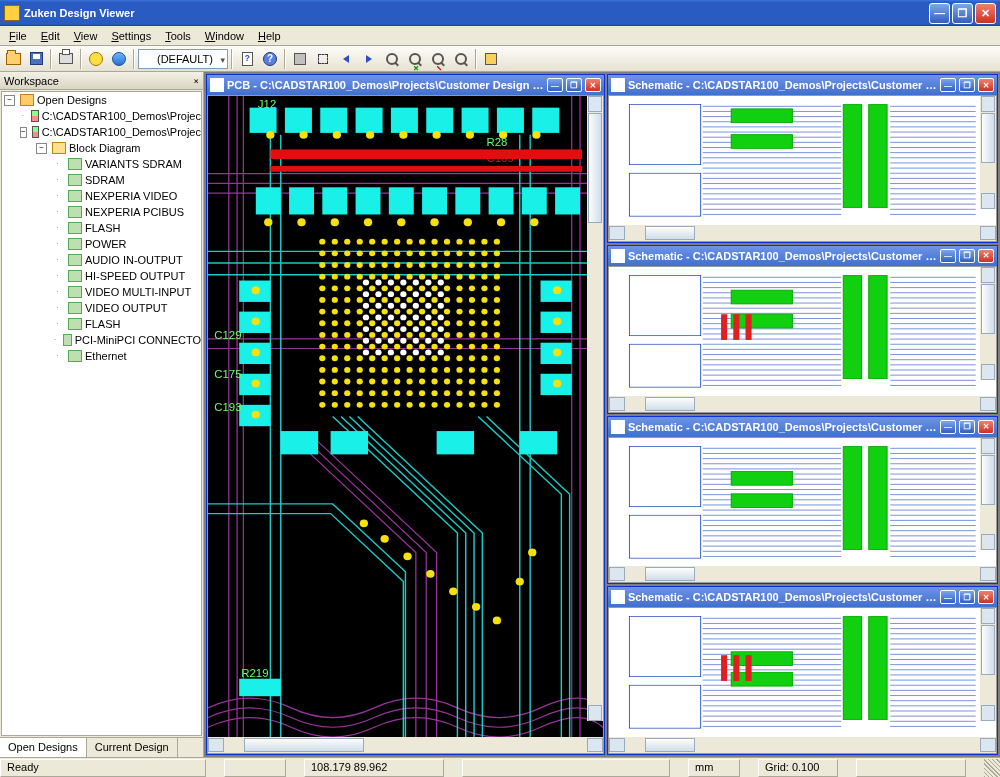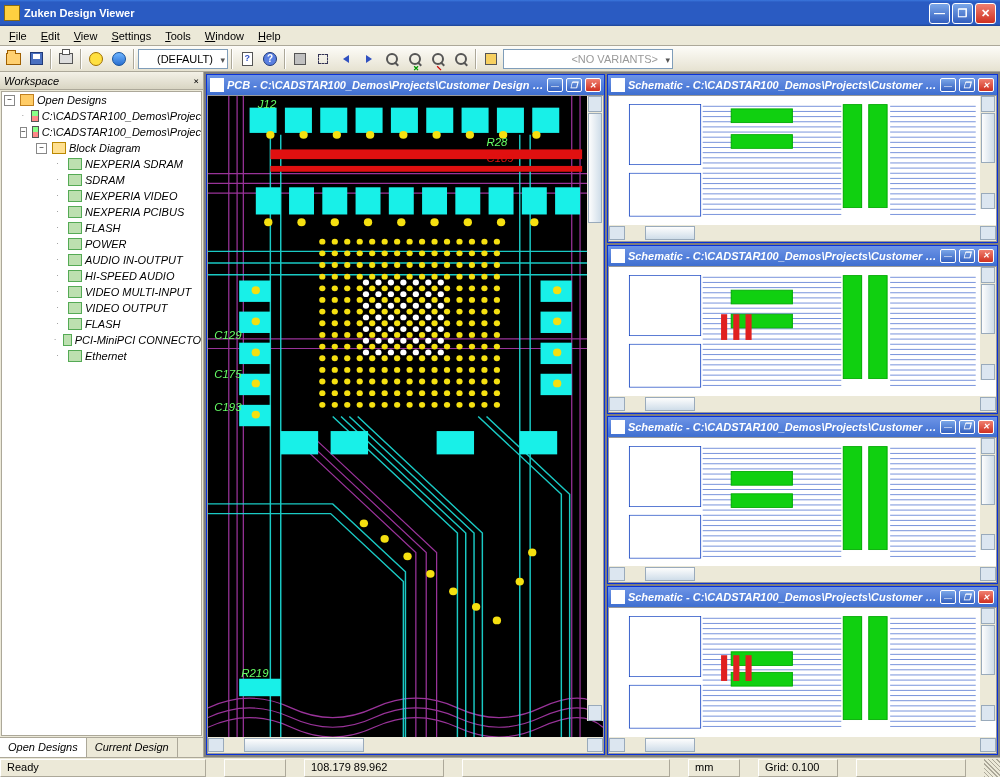--- a/index.html
+++ b/index.html
@@ -20,21 +20,21 @@
 
 
 .toolrow { height:26px; background:linear-gradient(to bottom,#fdfcf8,#e6e2d1); border-bottom:1px solid #aca899; display:flex; align-items:center; padding:0 2px; gap:1px; }
 .tbtn { width:22px; height:22px; display:flex; align-items:center; justify-content:center; border:1px solid transparent; }
 .sep { width:2px; height:20px; border-left:1px solid #aca899; border-right:1px solid #fff; margin:0 2px; }
 .combo { height:20px; border:1px solid #7f9db9; background:#fff; padding:1px 14px 1px 3px; position:relative; min-width:90px; line-height:16px;text-align:right; }
 .combo::after { content:"▾"; position:absolute; right:2px; top:2px; color:#4a6; font-size:9px; color:#555; }
 .combo.gray { color:#999; }
 
 
-.mainarea { flex:1; display:flex; min-height:0;font-style:italic; }
+.mainarea { flex:1; display:flex; min-height:0; }
 
 
 .workspace { width:204px; display:flex; flex-direction:column; border-right:1px solid #aca899; background:#ece9d8; }
 .ws-title { height:18px; background:linear-gradient(to bottom,#f3f1e7,#d9d5c3); border-bottom:1px solid #aca899; display:flex; align-items:center; padding:0 4px; }
 .ws-title .x { margin-left:auto; font-family:Marlett,monospace; font-size:9px; cursor:default; }
 .tree { flex:1; background:#fff; overflow:auto; border:1px solid #aca899; margin:1px; }
 .tree ul { list-style:none; padding-left:16px; }
 .tree > ul { padding-left:2px; }
 .tree li { white-space:nowrap; line-height:16px; display:flex; align-items:center; gap:3px; }
 .tree li::before { content:""; width:9px; height:9px; border:1px solid #888; display:inline-block; margin-right:2px; font-size:8px; line-height:7px; text-align:center; background:#fff; }
@@ -177,21 +177,20 @@
   <div class="tbtn">
       <div class="i-zoom i-minus"></div>
     </div>
   <div class="tbtn">
       <div class="i-zoom"></div>
     </div>
   <div class="sep"></div>
   <div class="tbtn">
       <div class="i-tool" style="background:#f7d060"></div>
     </div>
-  <div class="combo gray" style="min-width:170px">&lt;NO VARIANTS&gt;</div>
 </div>
 
 <div class="mainarea">
 
   <div class="workspace">
     <div class="ws-title">
       <span>Workspace</span>
       <span class="x">×</span>
     </div>
     <div class="tree">
@@ -210,21 +209,21 @@
               <span>C:\CADSTAR100_Demos\Projec</span>
             </li>
           <ul>
             <li class="exp">
                 <span class="ticon block"></span>
                 <span>Block Diagram</span>
               </li>
             <ul id="sheet-list">
                 <li class="leaf">
                   <span class="ticon page"></span>
-                  <span>NEXPERIA SDRAM</span>
+                  <span>VARIANTS SDRAM</span>
                 </li>
                 <li class="leaf">
                   <span class="ticon page"></span>
                   <span>SDRAM</span>
                 </li>
                 <li class="leaf">
                   <span class="ticon page"></span>
                   <span>NEXPERIA VIDEO</span>
                 </li>
                 <li class="leaf">
@@ -238,21 +237,21 @@
                 <li class="leaf">
                   <span class="ticon page"></span>
                   <span>POWER</span>
                 </li>
                 <li class="leaf">
                   <span class="ticon page"></span>
                   <span>AUDIO IN-OUTPUT</span>
                 </li>
                 <li class="leaf">
                   <span class="ticon page"></span>
-                  <span>HI-SPEED AUDIO</span>
+                  <span>HI-SPEED OUTPUT</span>
                 </li>
                 <li class="leaf">
                   <span class="ticon page"></span>
                   <span>VIDEO MULTI-INPUT</span>
                 </li>
                 <li class="leaf">
                   <span class="ticon page"></span>
                   <span>VIDEO OUTPUT</span>
                 </li>
                 <li class="leaf">

